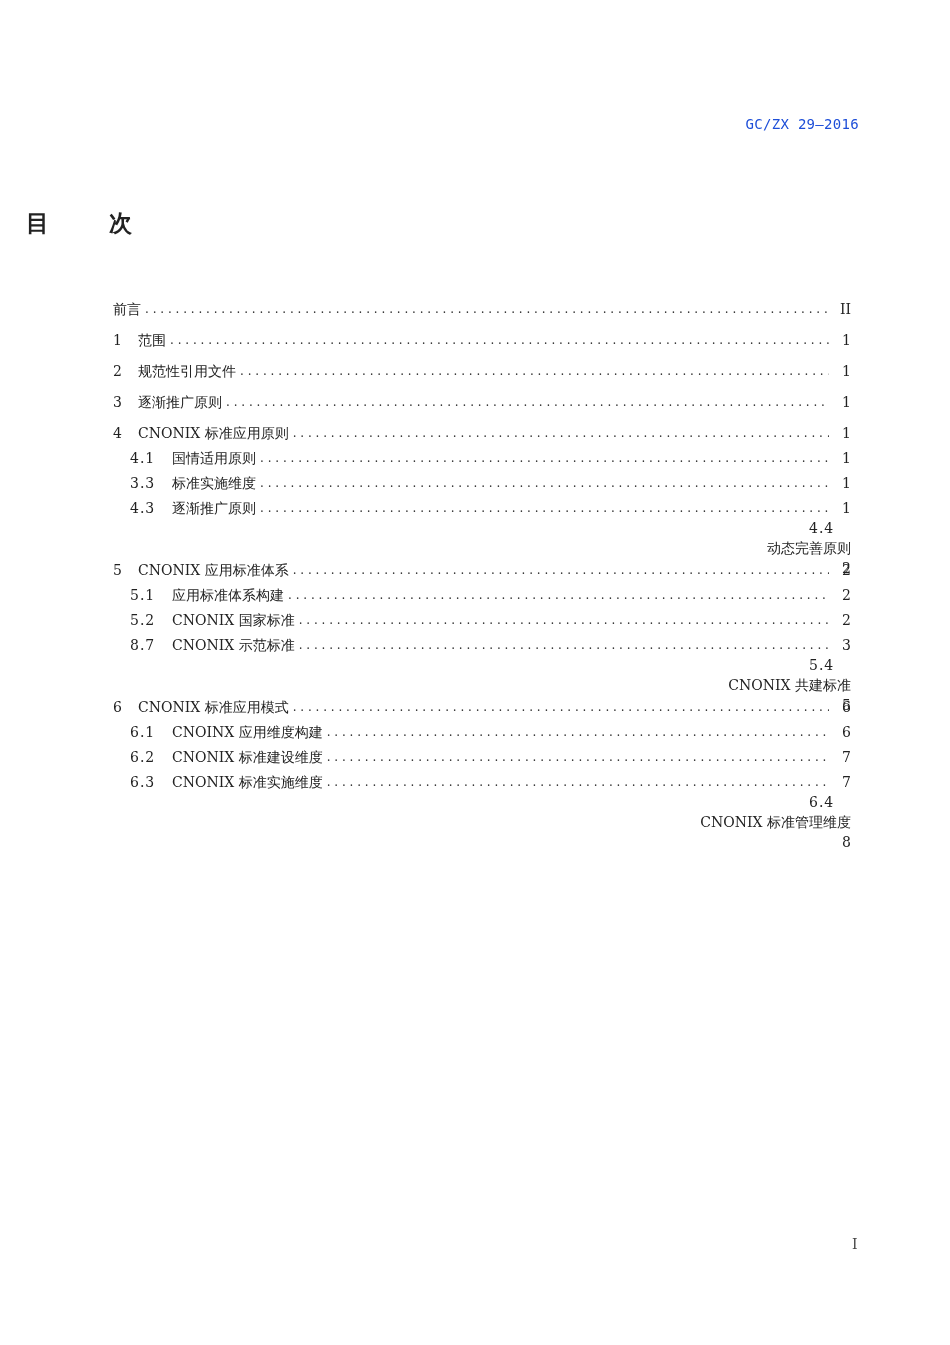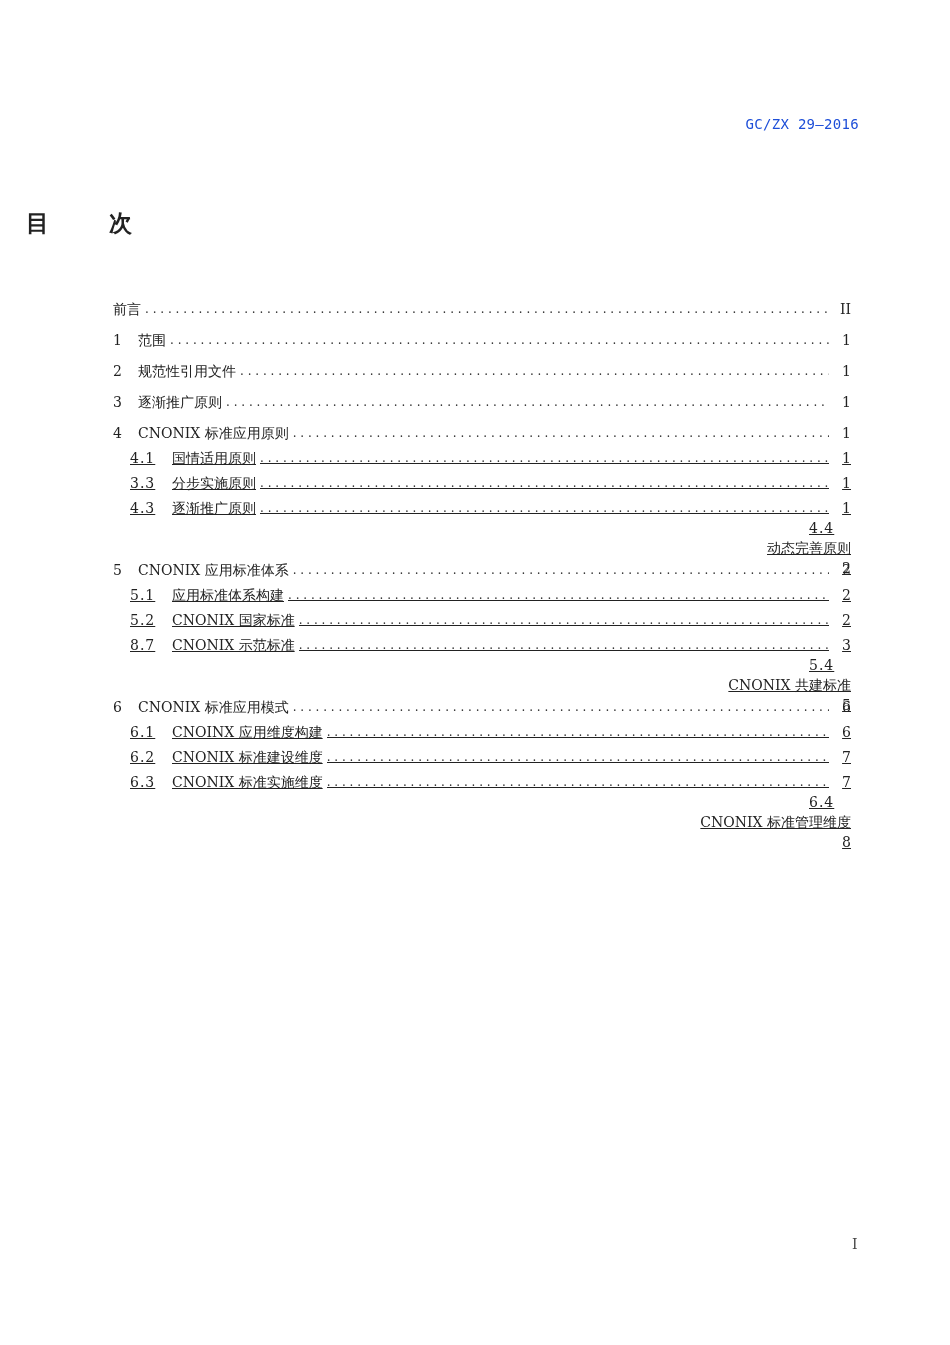--- a/index.html
+++ b/index.html
@@ -5,21 +5,21 @@
   html, body { margin:0; padding:0; background:#ffffff; }
   body { width:950px; height:1345px; position:relative; overflow:hidden;
          font-family:"DejaVu Serif", "Liberation Serif", serif; color:#222; }
   .doc-code { position:absolute; top:116px; right:91px; font-family:"DejaVu Sans Mono","Liberation Mono",monospace;
               font-size:14px; letter-spacing:0.3px; color:#1d4ed8; }
   .toc-title { position:absolute; top:208px; left:0; width:100%; 
                font-size:23px; letter-spacing:26px; text-indent:26px; color:#222;font-weight:bold; }
   .toc { position:absolute; top:288px; left:113px; width:738px; }
   .toc-row { position:relative; display:flex; align-items:flex-end; font-size:14px; height:25px; line-height:20px; }
   .toc-row.l1 { height:31px; }
-  .toc-row.l2 { padding-left:17px;text-decoration:underline; }
+  .toc-row.l2 { padding-left:17px; }
   .toc-row.l2.last { height:31px;flex-direction:column; }
   .num { display:inline-block; }
   .l1 .num { width:25px; }
   .l2 .num { width:42px; letter-spacing:1px; }
   .label { white-space:nowrap; font-size:14px; }
   .leader { flex:1; overflow:hidden; white-space:nowrap; margin:0 4px; color:#333;
             letter-spacing:4.2px; font-size:12px; }
   .leader::before { content:". . . . . . . . . . . . . . . . . . . . . . . . . . . . . . . . . . . . . . . . . . . . . . . . . . . . . . . . . . . . . . . . . . . . . . . . . . . . . . . . . . . . . . . . . . . . . . . . . . . . . . . . . . . . . . . . ."; letter-spacing:0; word-spacing:0; }
   .page { width:18px; text-align:right; font-size:14px; }
   .page-footer { position:absolute; top:1236px; left:852px; font-size:14px; color:#444; }
@@ -61,21 +61,21 @@
       <span class="page">1</span>
     </div>
     <div class="toc-row l2">
       <span class="num">4.1</span>
       <span class="label">国情适用原则</span>
       <span class="leader"></span>
       <span class="page">1</span>
     </div>
     <div class="toc-row l2">
       <span class="num">3.3</span>
-      <span class="label">分步实施原则</span>
+      <span class="label">标准实施维度</span>
       <span class="leader"></span>
       <span class="page">1</span>
     </div>
     <div class="toc-row l2">
       <span class="num">4.3</span>
       <span class="label">逐渐推广原则</span>
       <span class="leader"></span>
       <span class="page">1</span>
     </div>
     <div class="toc-row l2 last">

